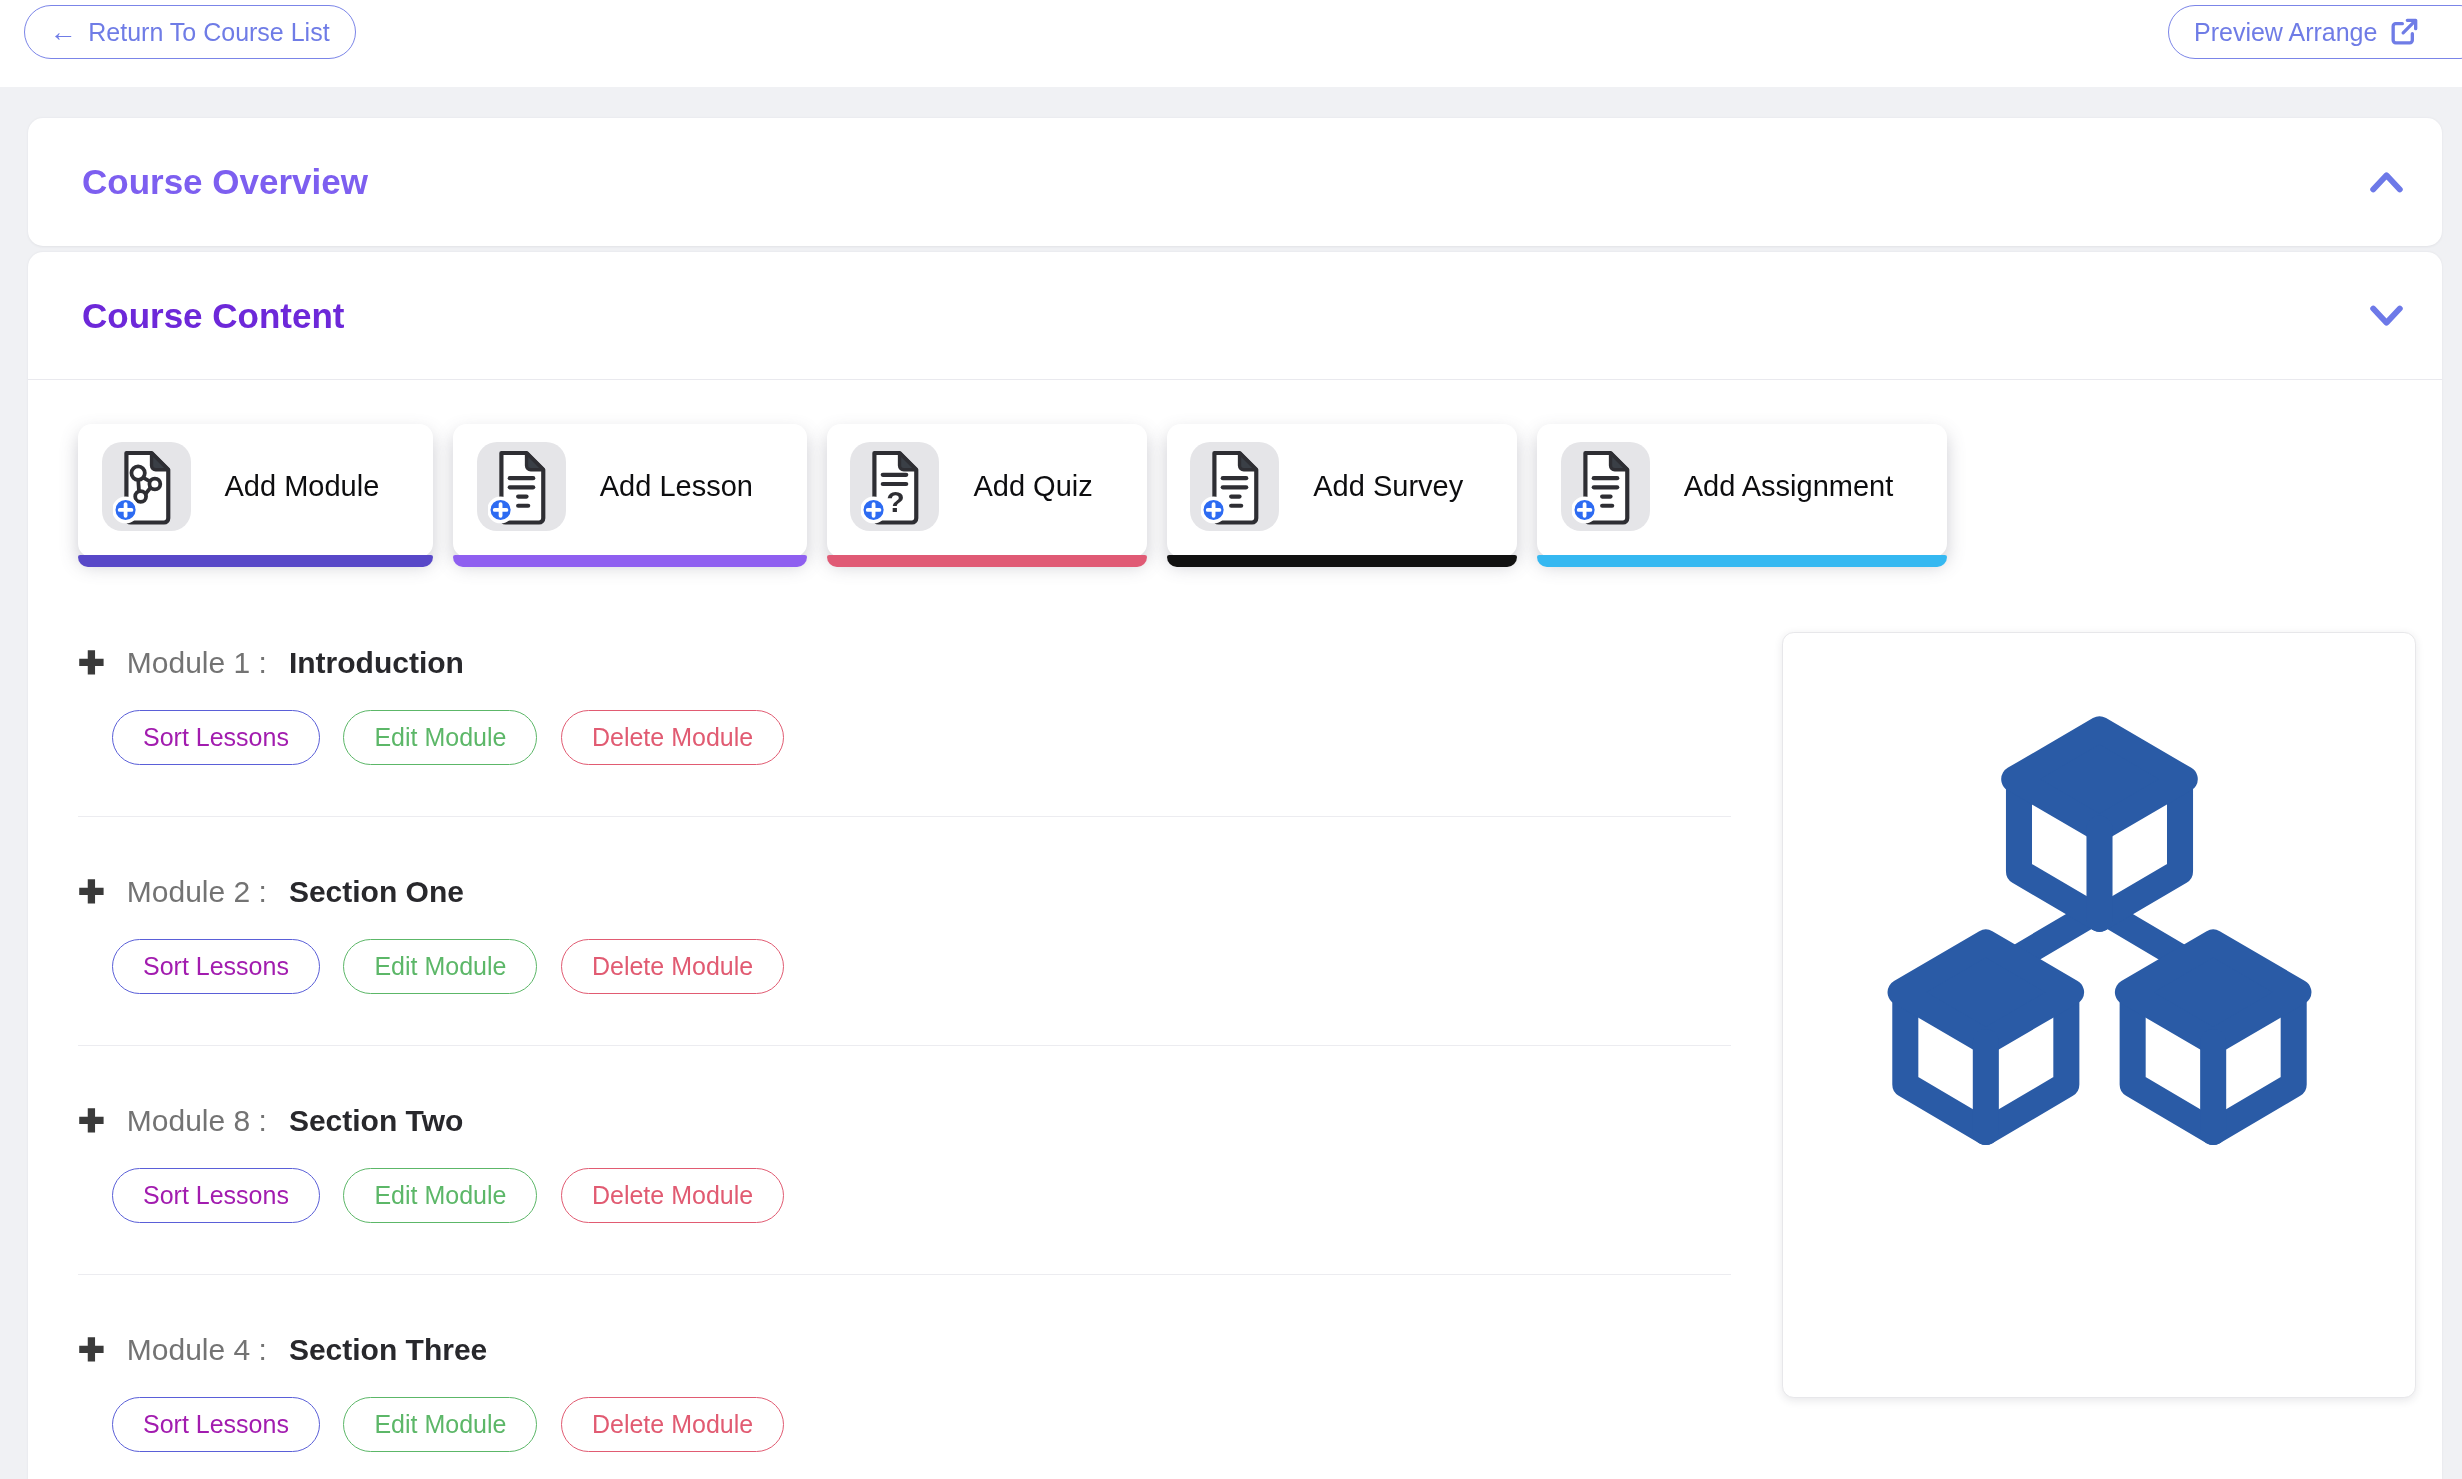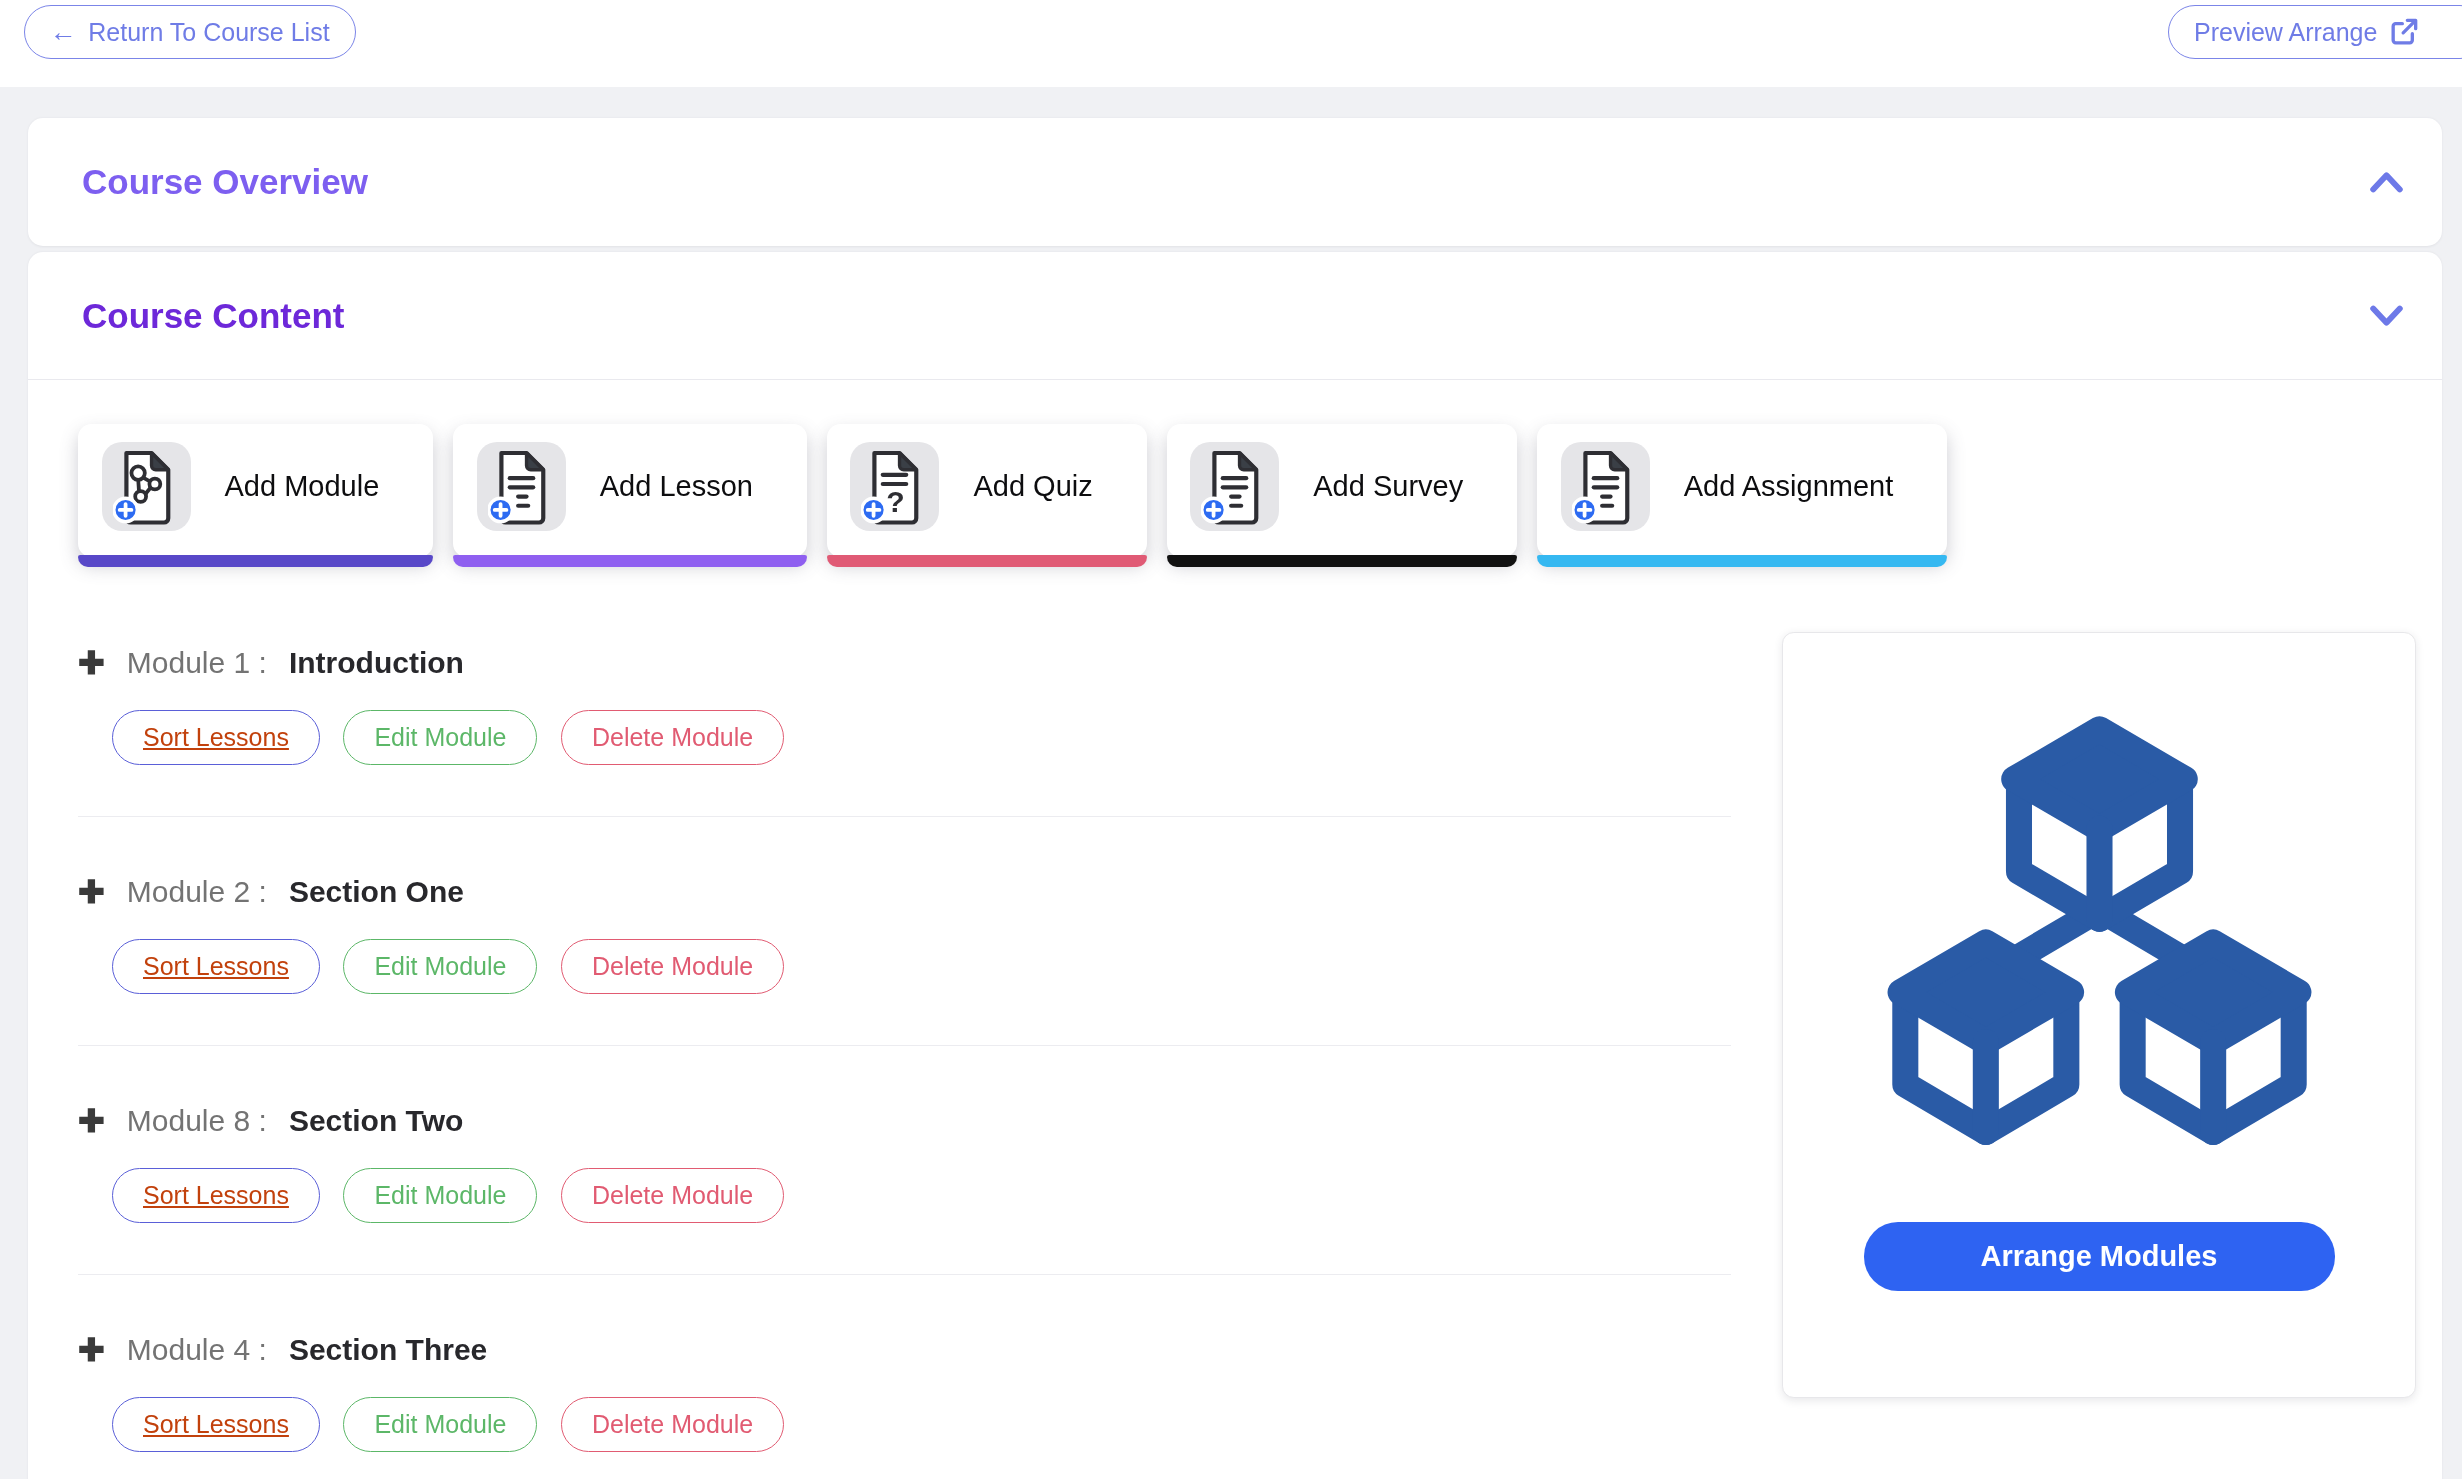--- a/index.html
+++ b/index.html
@@ -50,21 +50,21 @@
   .module-sec { position:relative; height:229px; padding-top:17px; }
   .module-sec:not(:last-child)::after { content:""; position:absolute; left:0; right:0; top:192px;
                                         height:0.8px; background:#ececf0; }
   .mod-title { display:flex; align-items:center; gap:22px; height:44px; }
   .plus-glyph { font-size:32px; font-weight:900; color:#3a3a3a; cursor:pointer; line-height:1; }
   .mod-prefix { font-size:30px; color:#737373; font-weight:400; }
   .mod-name   { font-size:30px; color:#28282c; font-weight:700; }
   .mod-btns { display:flex; gap:23.5px; margin-top:25px; margin-left:34px; }
   .mod-pill { height:55px; display:flex; align-items:center; padding:0 30px; border-radius:28px;
               background:#ffffff; font-size:25px; border:1.7px solid; cursor:pointer; white-space:nowrap; }
-  .pill-sort   { border-color:#5a5fd8; color:#c2410c;text-decoration:underline; }
+  .pill-sort   { border-color:#5a5fd8; color:#a21caf; }
   .pill-edit   { border-color:#5cb768; color:#5cb768; }
   .pill-delete { border-color:#e15b72; color:#e15b72; }
 
   
   .arrange-panel { position:absolute; left:1782px; top:632px; width:634px; height:766px;
                    background:#ffffff; border:0.8px solid #e7e7ea; border-radius:11.8px;
                    box-shadow:0 2.5px 8.4px rgba(40,40,60,.10);
                    display:flex; flex-direction:column; align-items:center; }
   .cube-art { margin-top:49px; width:521px; height:521px; }
   .arrange-btn { margin-top:18.5px; width:471px; height:69px; border:none; border-radius:34px;
@@ -351,17 +351,16 @@
           <path d="M0 4 L0 42" fill="none"></path>
         </g>
       </defs>
       <g>
         <path d="M110 96 L66 122 M110 96 L154 122" stroke="#2a5ba6" stroke-width="11" stroke-linecap="round"></path>
         <use href="#cube" transform="translate(110,58)"></use>
         <use href="#cube" transform="translate(62,148)"></use>
         <use href="#cube" transform="translate(158,148)"></use>
       </g>
     </svg>
-    <button class="arrange-btn">Arrange Modules</button>
   </div>
 
 </div>
 
 
 </body></html>

